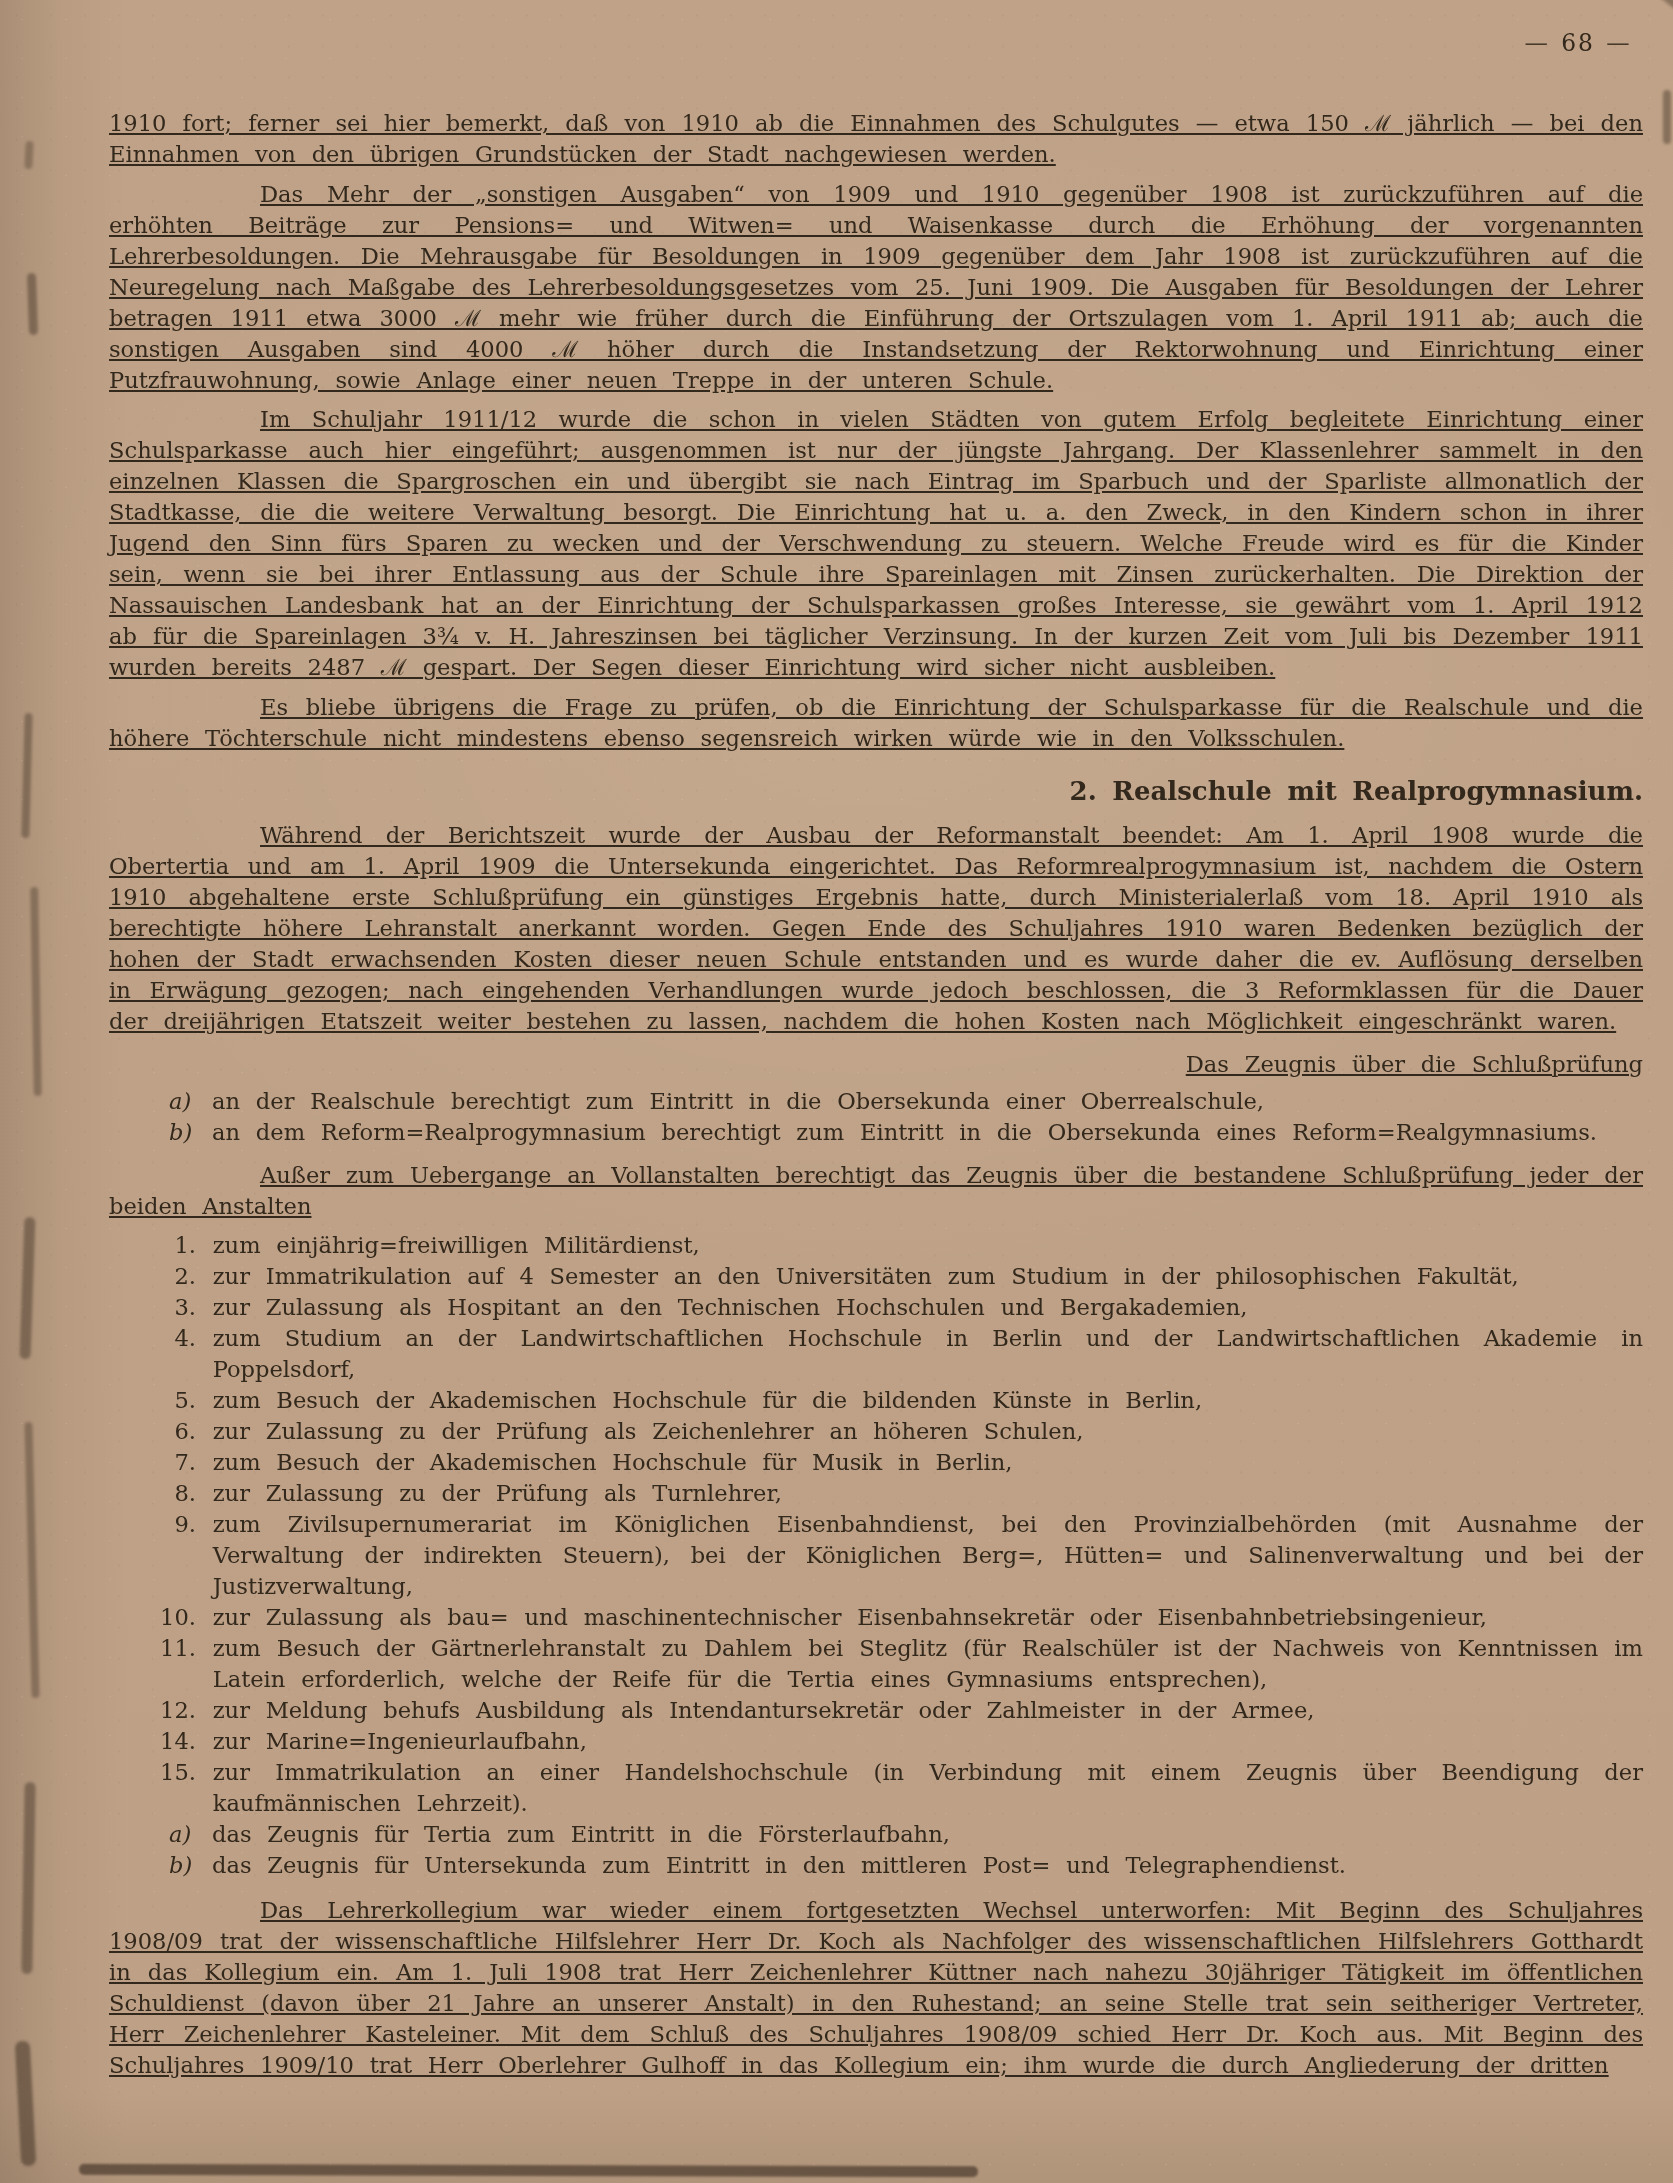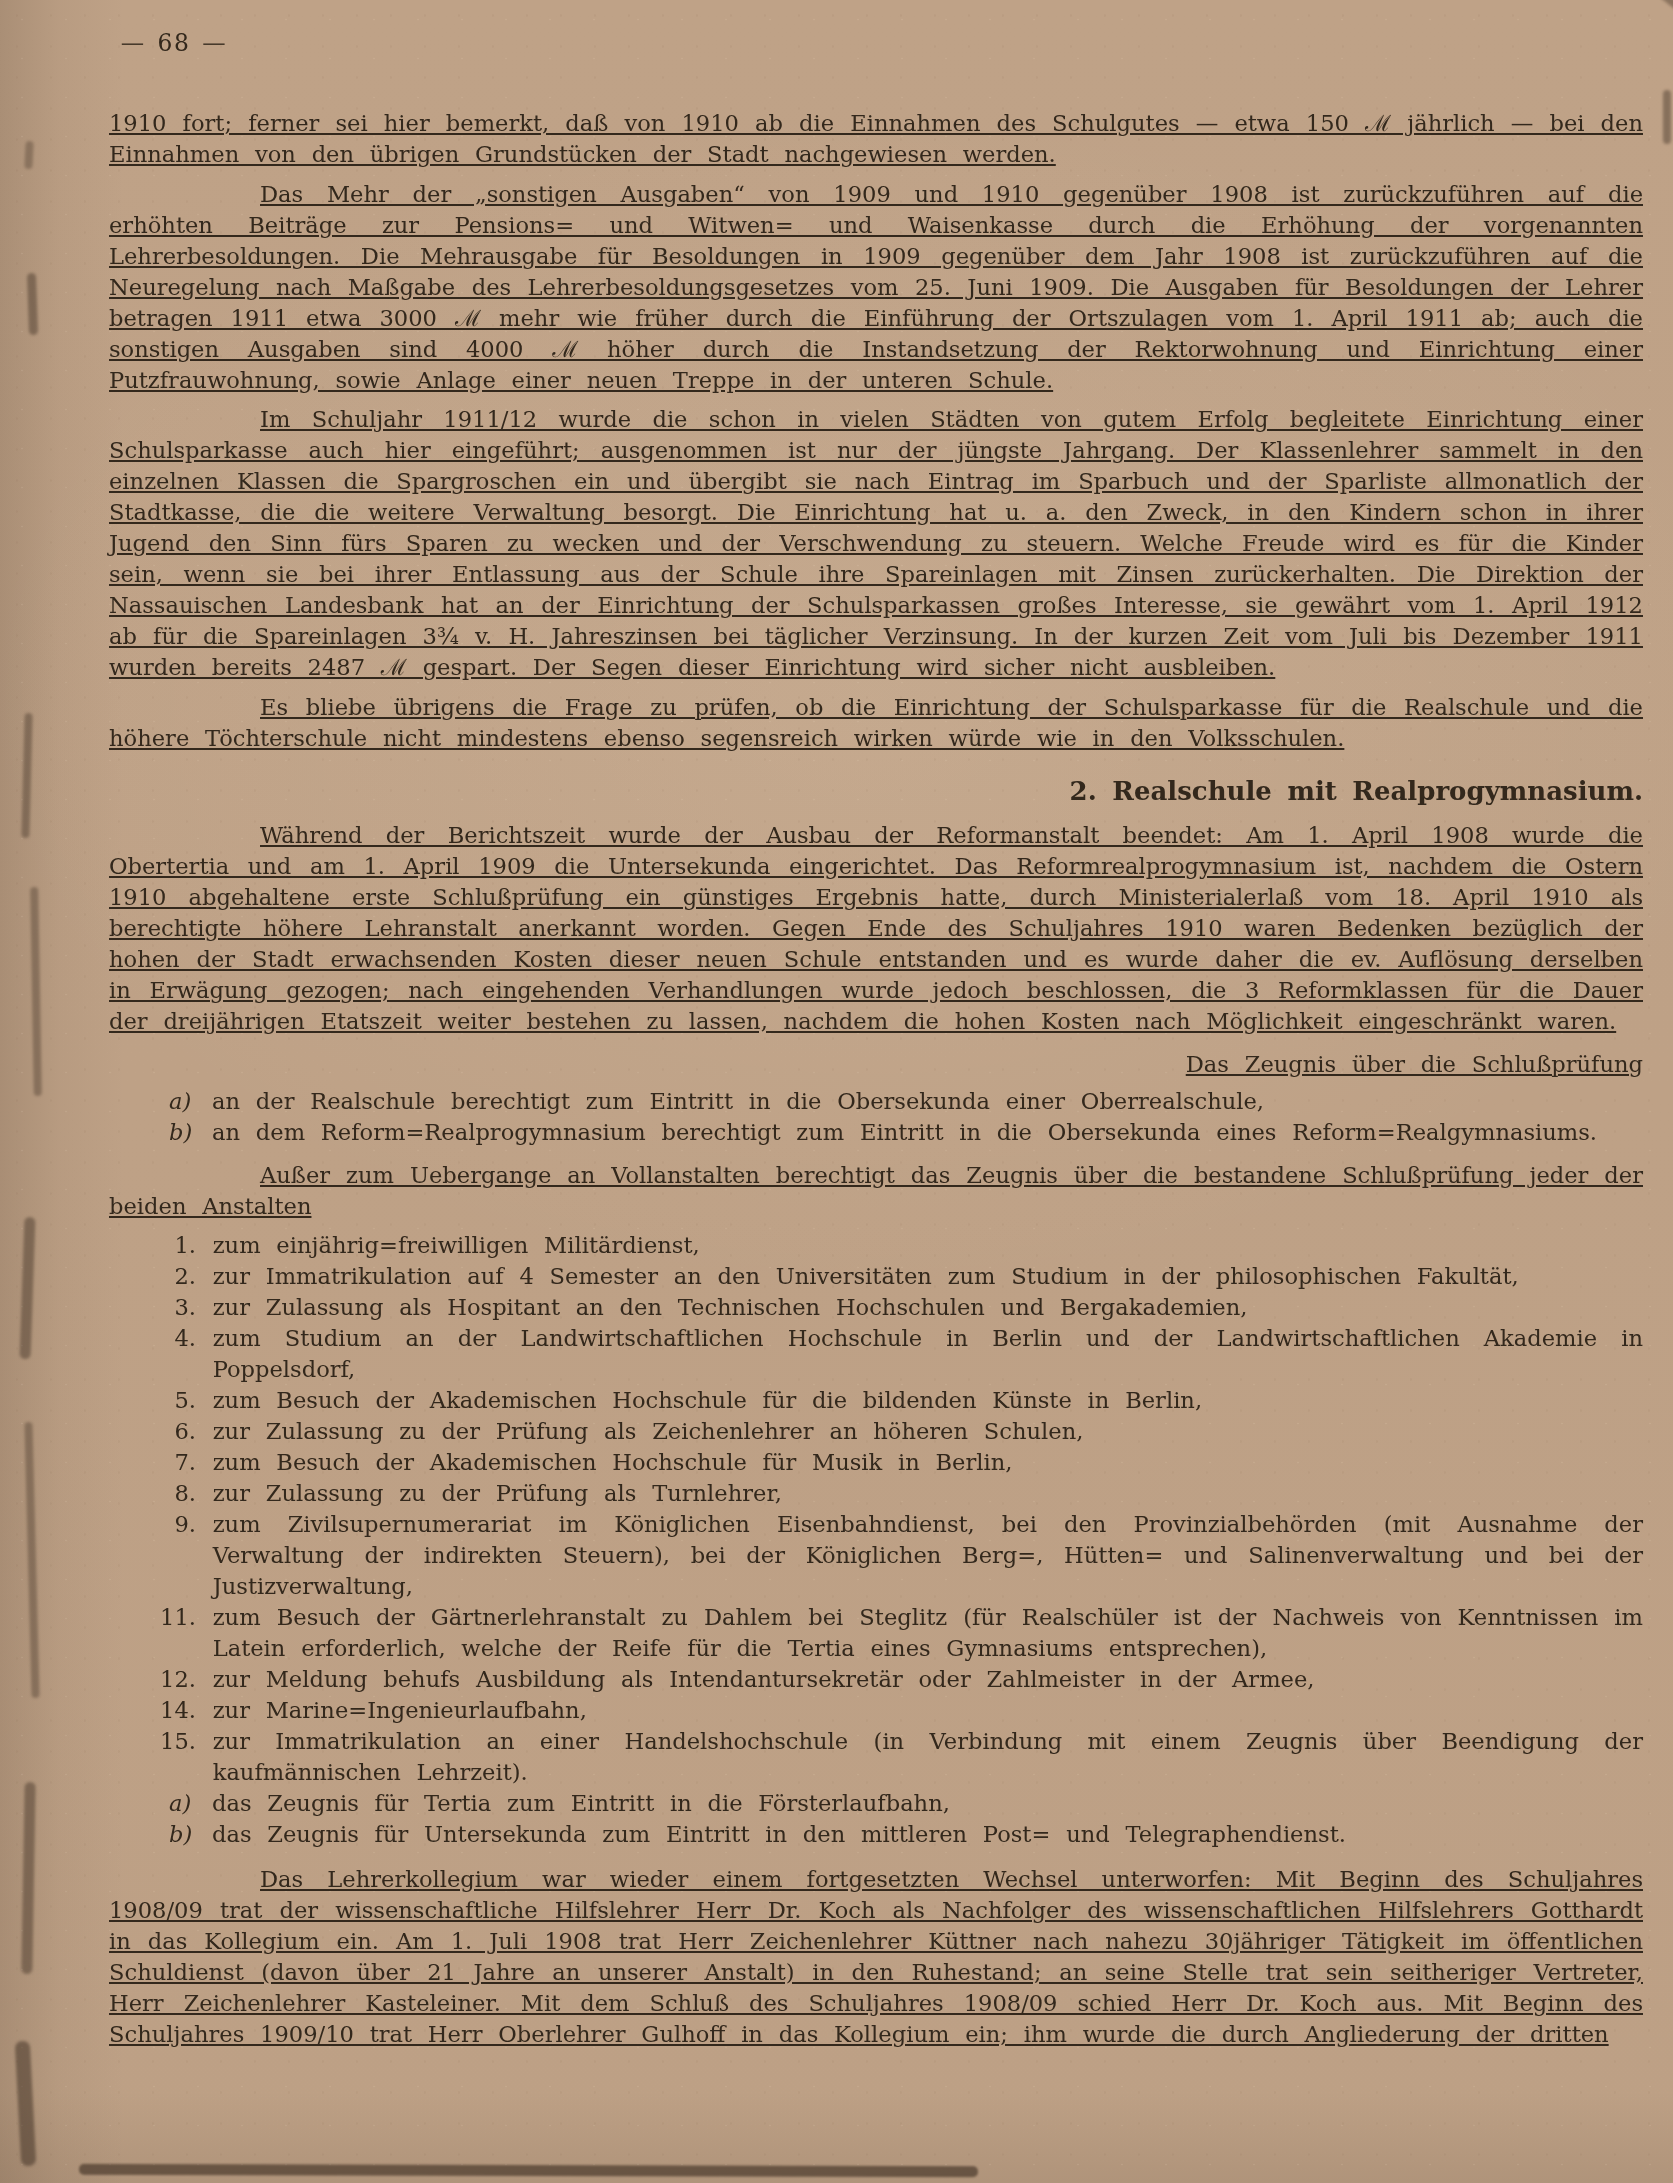--- a/index.html
+++ b/index.html
@@ -49,21 +49,21 @@
     left: 1601px; top: -15px; width: 109px; height: 8.4px;
     transform: rotate(38deg); filter: blur(1.5px); opacity: .55;
   }
   .mark.right-edge { left: 1663px; top: 90px; width: 7.5px; height: 54px; opacity: .6; }
 
   
   .header {
     padding-top: 28.4px;
     margin-left: 109px;
     margin-right: 30px;
-    text-align: left;
+    text-align: right;
     font-size: 23.4px;
     letter-spacing: 1.7px;
   }
   .header .dash { padding: 0 11.7px; opacity: .85; }
 
   
   .content {
     margin-left: 109px;
     margin-right: 30px;
     text-align: justify;
@@ -192,20 +192,24 @@
       </div>
       <div class="numitem">
         <span class="num">8.</span>
         <span class="itext">zur Zulassung zu der Prüfung als Turnlehrer,</span>
       </div>
       <div class="numitem">
         <span class="num">9.</span>
         <span class="itext">zum Zivilsupernumerariat im Königlichen Eisenbahndienst, bei den Provinzialbehörden (mit Ausnahme der Verwaltung der indirekten Steuern), bei der Königlichen Berg=, Hütten= und Salinenverwaltung und bei der Justizverwaltung,</span>
       </div>
       <div class="numitem">
+        <span class="num">10.</span>
+        <span class="itext">zur Zulassung als bau= und maschinentechnischer Eisenbahnsekretär oder Eisenbahnbetriebsingenieur,</span>
+      </div>
+      <div class="numitem">
         <span class="num">11.</span>
         <span class="itext">zum Besuch der Gärtnerlehranstalt zu Dahlem bei Steglitz (für Realschüler ist der Nachweis von Kenntnissen im Latein erforderlich, welche der Reife für die Tertia eines Gymnasiums entsprechen),</span>
       </div>
       <div class="numitem">
         <span class="num">12.</span>
         <span class="itext">zur Meldung behufs Ausbildung als Intendantursekretär oder Zahlmeister in der Armee,</span>
       </div>
       <div class="numitem">
         <span class="num">14.</span>
         <span class="itext">zur Marine=Ingenieurlaufbahn,</span>

